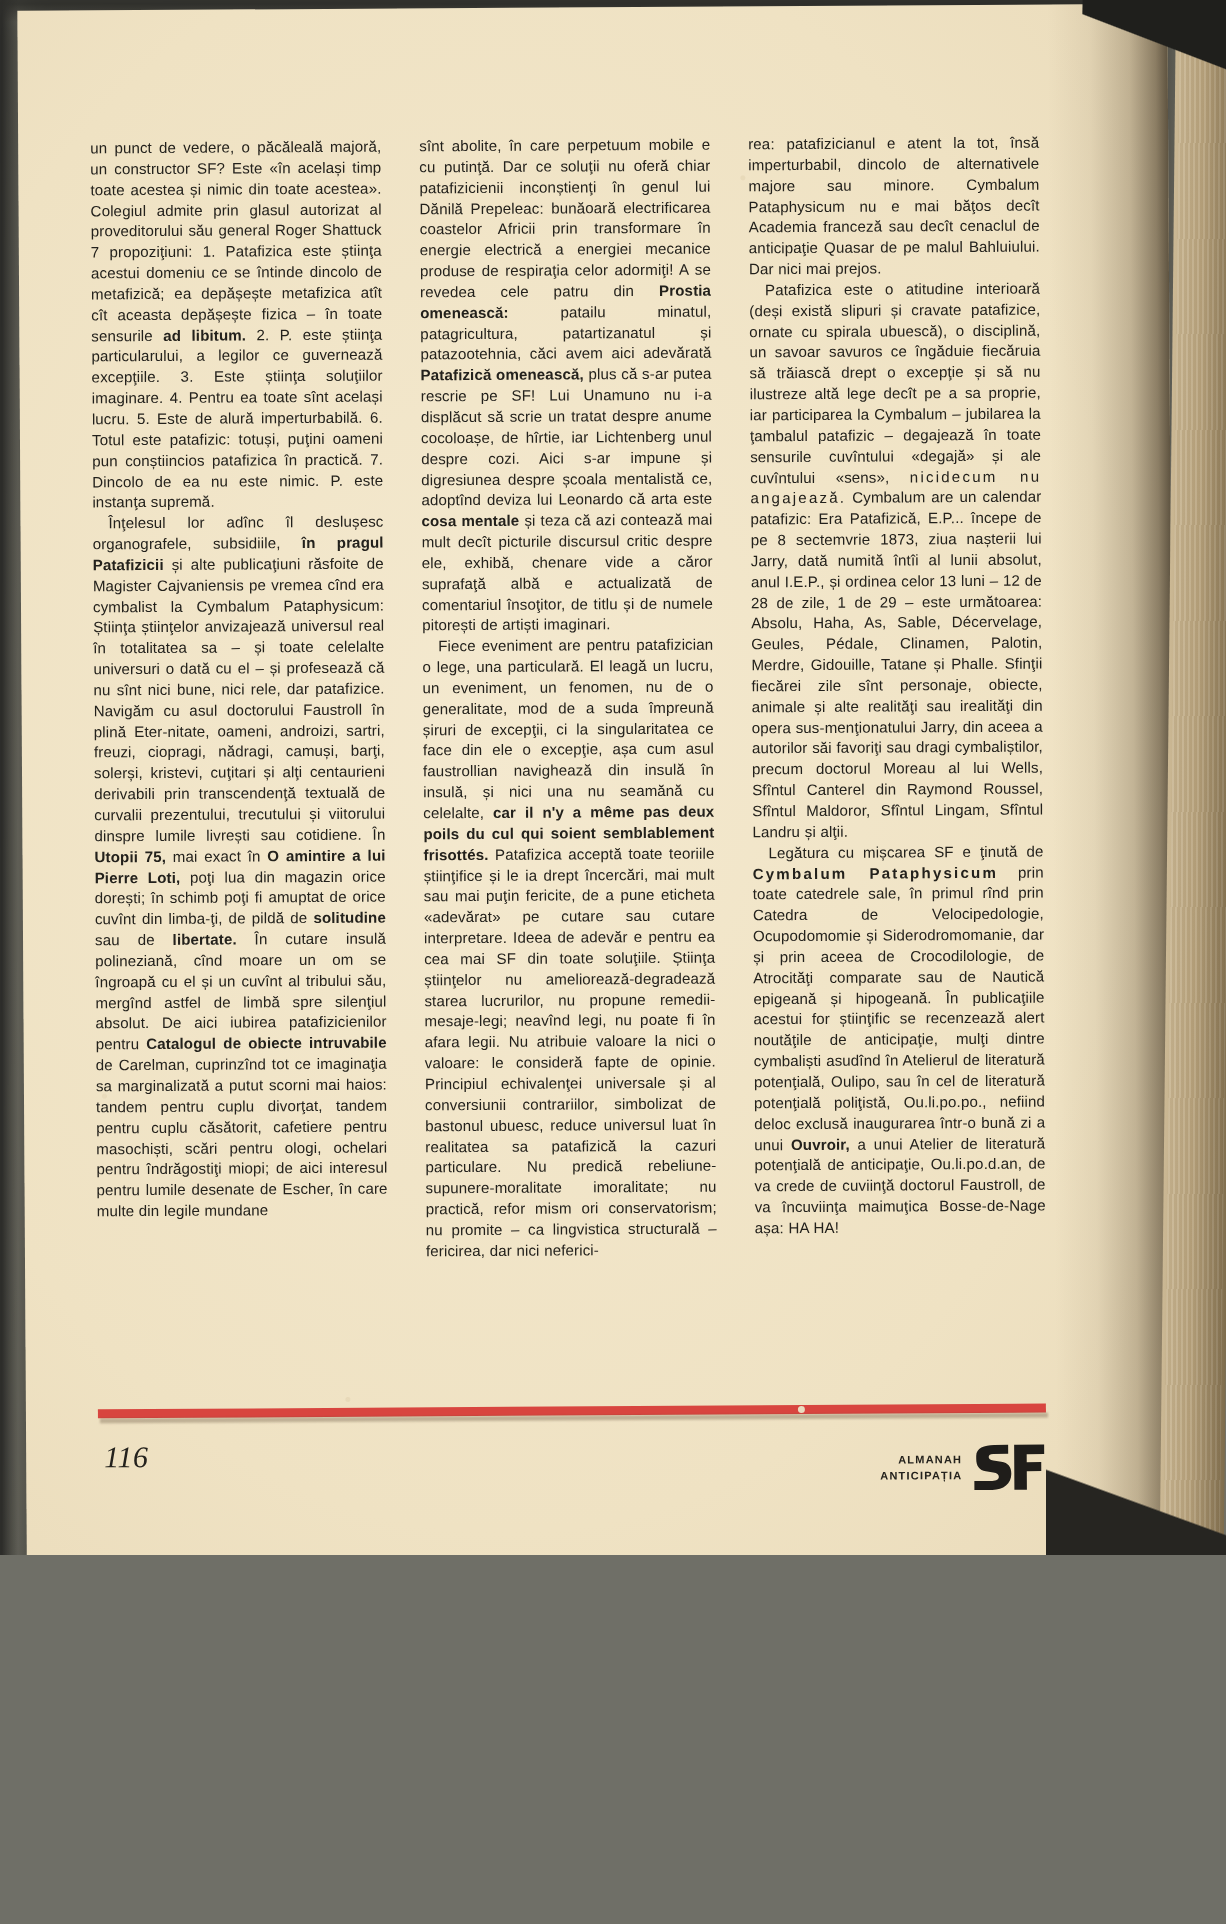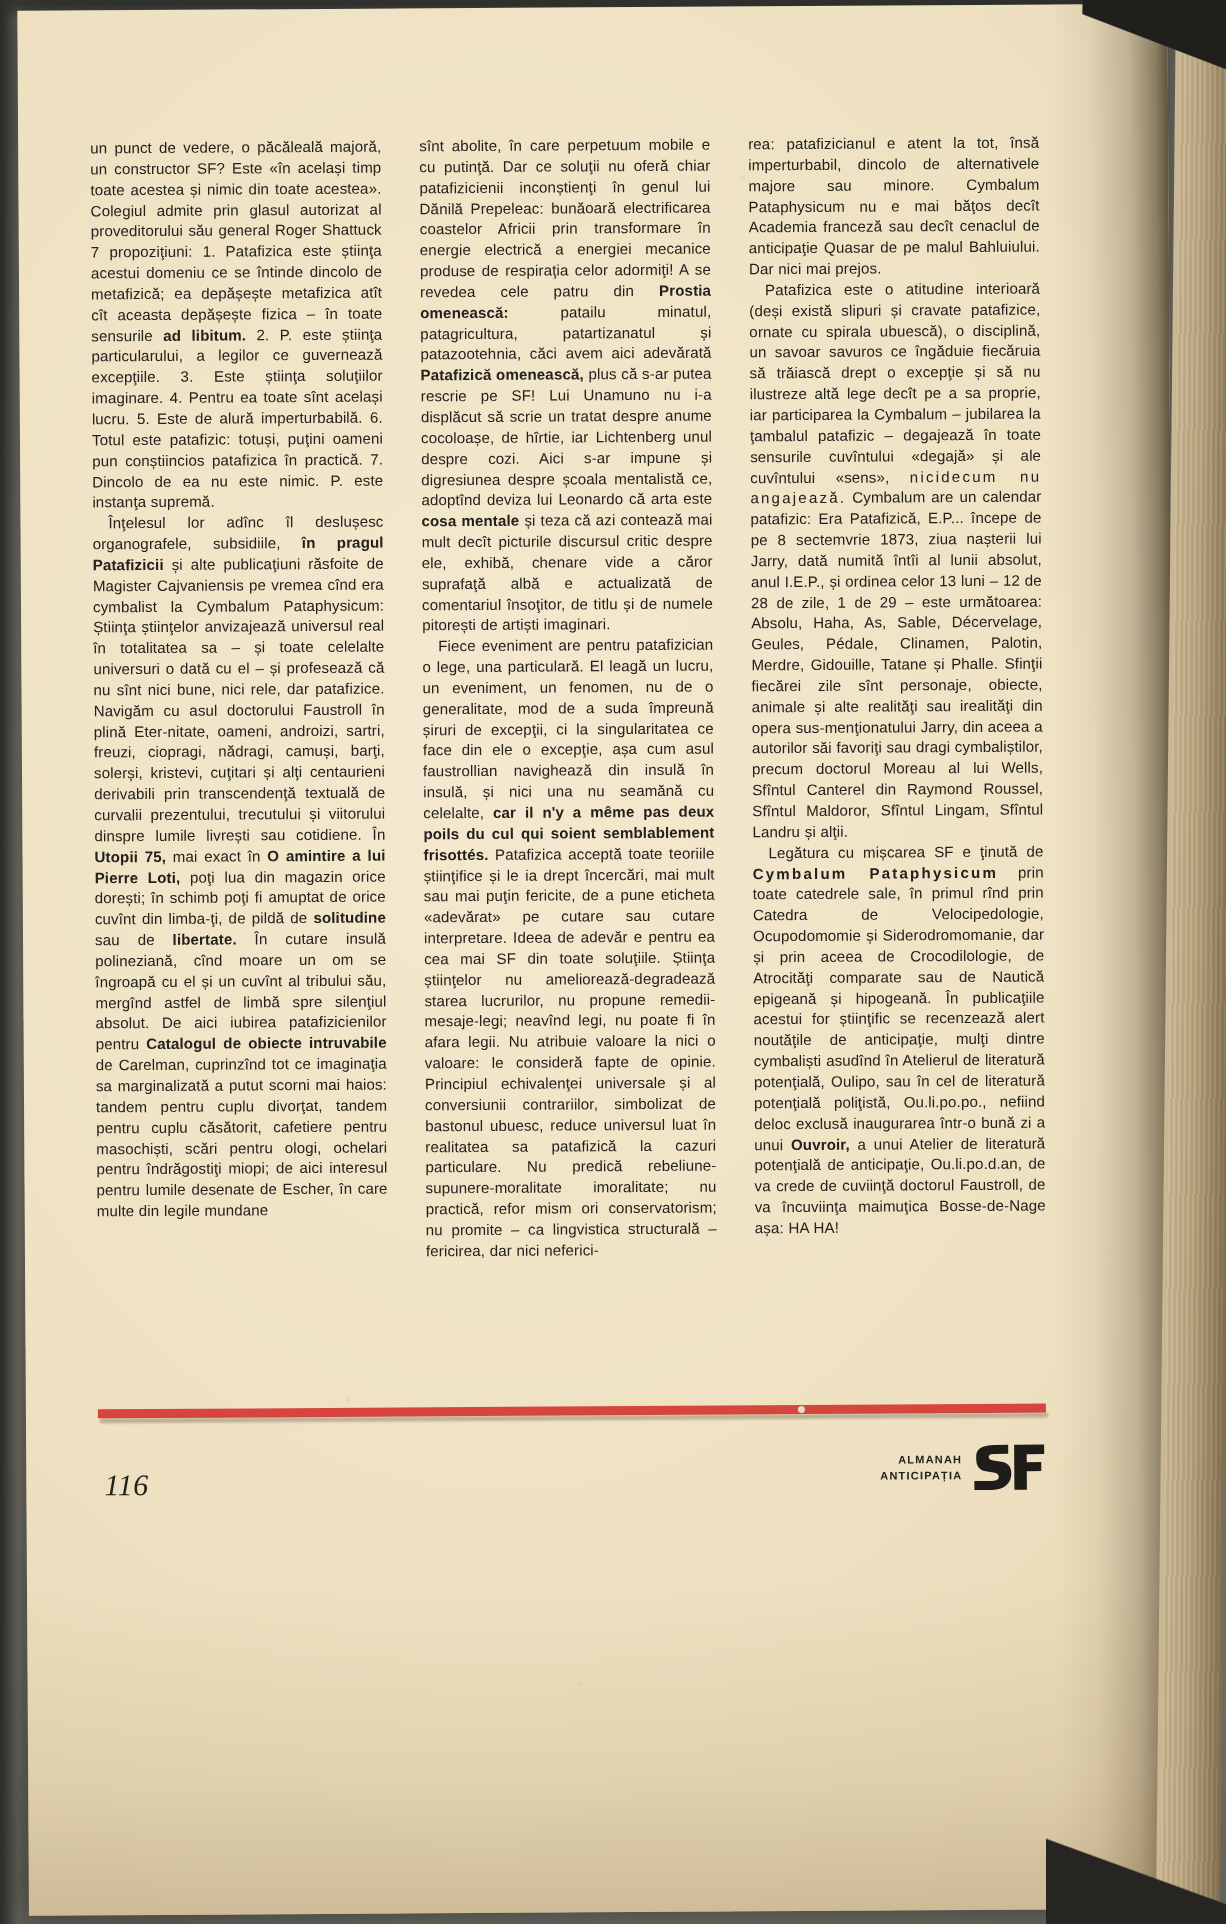--- a/index.html
+++ b/index.html
@@ -12,21 +12,21 @@
     height: 1924px;
     overflow: hidden;
     font-family: "Liberation Sans", sans-serif;
   }
 
   
   #scan {
     position: absolute;
     left: 0; top: 0;
     width: 1226px;
-    height: 1924px;
+    height: 1555px;
     background: #0ea5e9;
     overflow: hidden;
   }
 
   
   .backdrop {
     position: absolute;
     left: 0; top: 0;
     width: 1226px; height: 1924px;
     background:
@@ -172,21 +172,21 @@
 
   .footer {
     position: absolute;
     left: 72px;
     top: 1430px;
     width: 950px;
     height: 90px;
   }
   .folio {
     position: absolute;
-    left: 6px; top: 28px;
+    left: 6px; top: 0;
     font-family: "Liberation Serif", serif;
     font-style: italic;
     font-size: 30px;
     color: #24221d;
     letter-spacing: .5px;
   }
   .brand {
     position: absolute;
     right: 86px; top: 16px;
     text-align: right;

